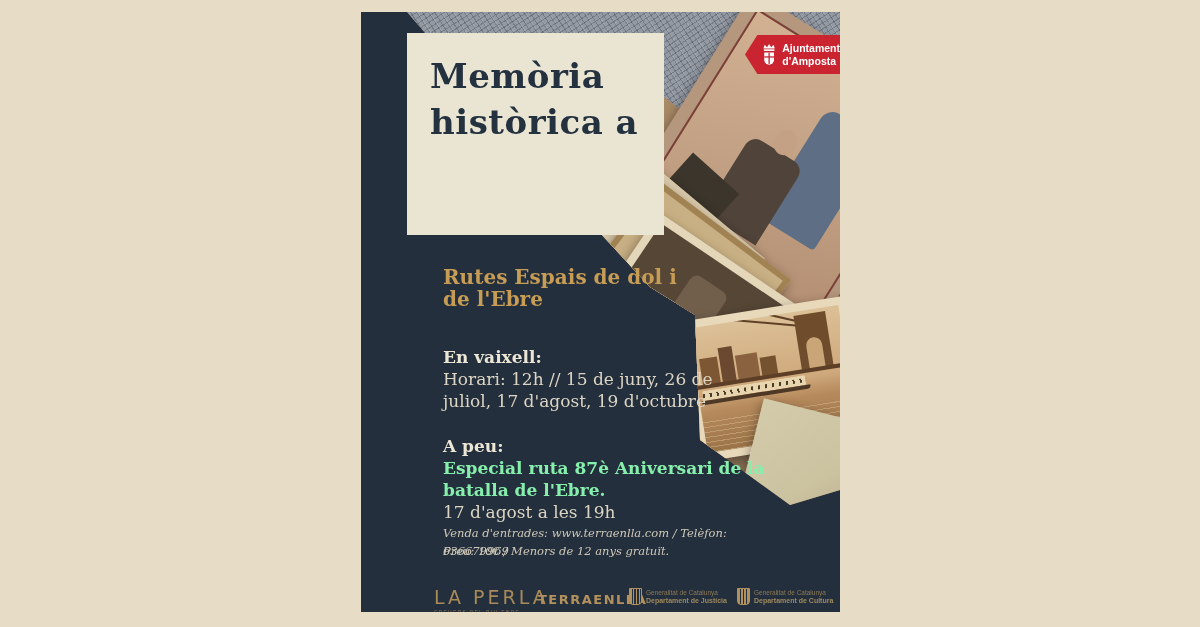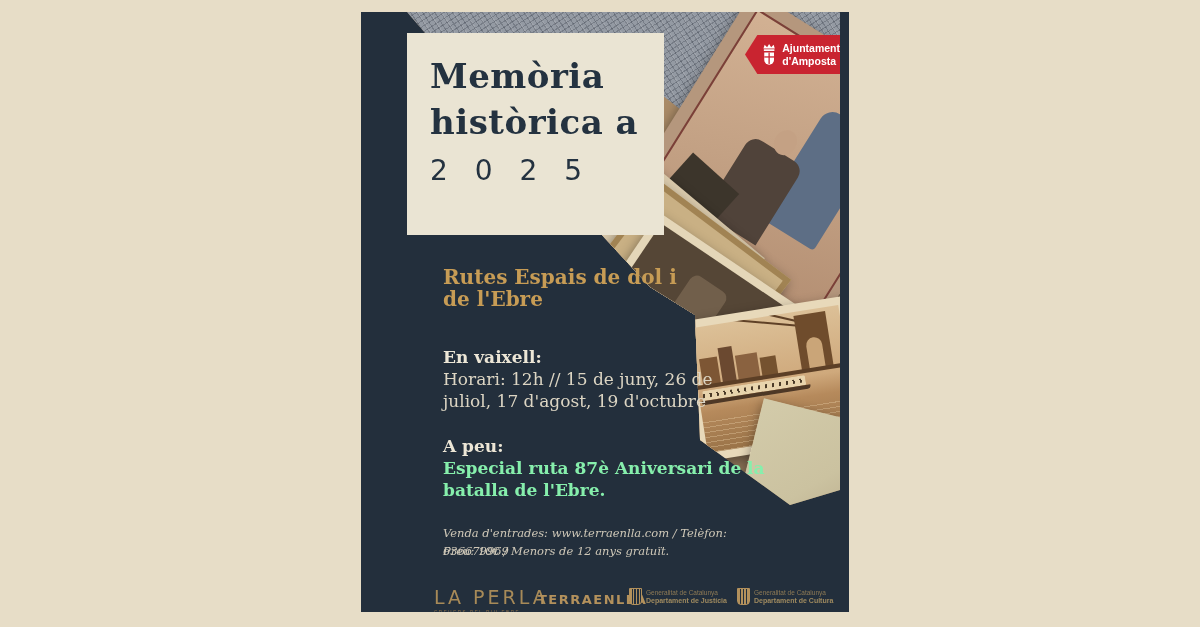--- a/index.html
+++ b/index.html
@@ -1,18 +1,18 @@
 <!DOCTYPE html>
 <html><head>
 <meta charset="utf-8">
 <style>
   html,body{margin:0;padding:0;}
   body{background:#e7ddc7;font-family:"DejaVu Serif",serif;}
   .stage{position:relative;width:1200px;height:627px;background:#e7ddc7;overflow:hidden;}
-  .poster{position:absolute;left:361px;top:12px;width:479px;height:600px;background:#232f3c;overflow:hidden;padding-left:9px;}
+  .poster{position:absolute;left:361px;top:12px;width:479px;height:600px;background:#232f3c;overflow:hidden;}
 
   
   .collage{position:absolute;inset:0;
     clip-path:polygon(46px 0,479px 0,479px 478px,429px 493px,339px 428px,334px 303px,289px 275px,227px 208px,139px 108px);}
   .collage-base{position:absolute;inset:0;background:#8d7458;}
   .tweed{position:absolute;left:60px;top:-230px;width:640px;height:470px;
     background-color:#949aa3;
     background-image:
       repeating-linear-gradient(90deg,rgba(52,58,70,.30) 0 1px,transparent 1px 5px),
       repeating-linear-gradient(0deg,rgba(52,58,70,.30) 0 1px,transparent 1px 5px),
@@ -136,38 +136,38 @@
       </svg>
       <div class="badge-text">
         <div>Ajuntament</div>
         <div>d'Amposta</div>
       </div>
     </div>
 
     <div class="title-box">
       <div class="title-line">Memòria</div>
       <div class="title-line">històrica a</div>
-      <div class="year">2 0 2 5</div>
     </div>
 
     <div class="gold-head">
       <div>Rutes Espais de dol i</div>
       <div>de l'Ebre</div>
     </div>
 
     <div class="sec" style="top:334px;">
       <b class="cream">En vaixell:</b>
       <div>Horari: 12h // 15 de juny, 26 de</div>
       <div>juliol, 17 d'agost, 19 d'octubre</div>
     </div>
 
     <div class="sec" style="top:423px;">
       <b class="cream">A peu:</b>
       <div class="goldline">Especial ruta 87è Aniversari de la</div>
       <div class="goldline">batalla de l'Ebre.</div>
+      <div>17 d'agost a les 19h</div>
     </div>
 
     <div class="footnote" style="top:512px;">Venda d'entrades: www.terraenlla.com / Telèfon: 636679969</div>
     <div class="footnote" style="top:530px;">Preu: 10€ / Menors de 12 anys gratuït.</div>
 
     <div class="sponsor" style="left:73px;top:574px;">
       <div class="laperla-name">LA PERLA</div>
       <div class="laperla-tag">CREUERS PEL RIU EBRE</div>
     </div>
     <div class="sponsor" style="left:177px;top:580px;">

